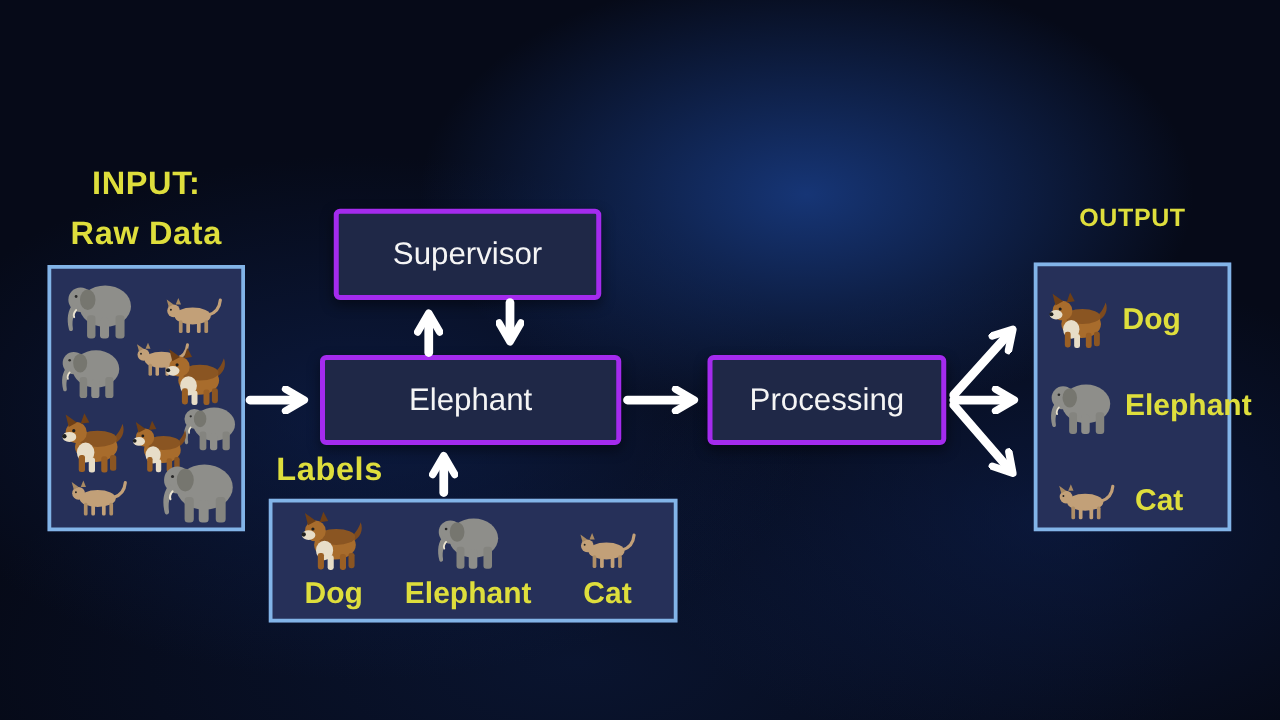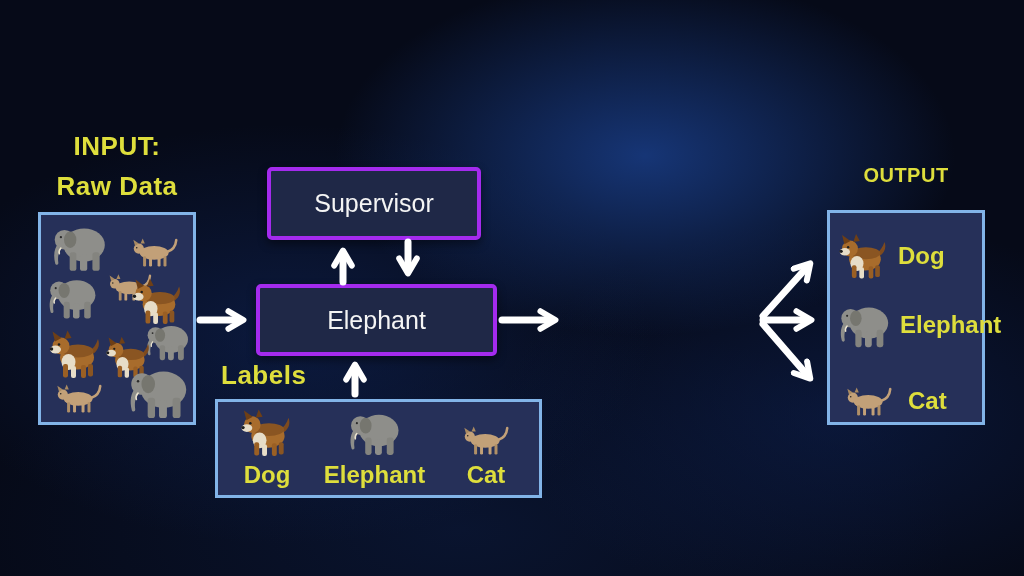--- a/index.html
+++ b/index.html
@@ -157,20 +157,23 @@
         <use href="#sym-cat"></use>
       </svg>
     </div>
 
   <div class="node" id="supervisor-node">
     <span>Supervisor</span>
   </div>
   <div class="node" id="algorithm-node">
     <span>Elephant</span>
   </div>
+  <div class="node" id="processing-node">
+    <span>Processing</span>
+  </div>
 
   <div class="panel" id="labels-box">
     <div class="label-item">
       <svg class="li-icon-dog" viewBox="0 0 120 100">
           <use href="#sym-dog"></use>
         </svg>
       <span class="ylabel">Dog</span>
     </div>
     <div class="label-item">
       <svg class="li-icon-elephant" viewBox="0 0 120 100">

